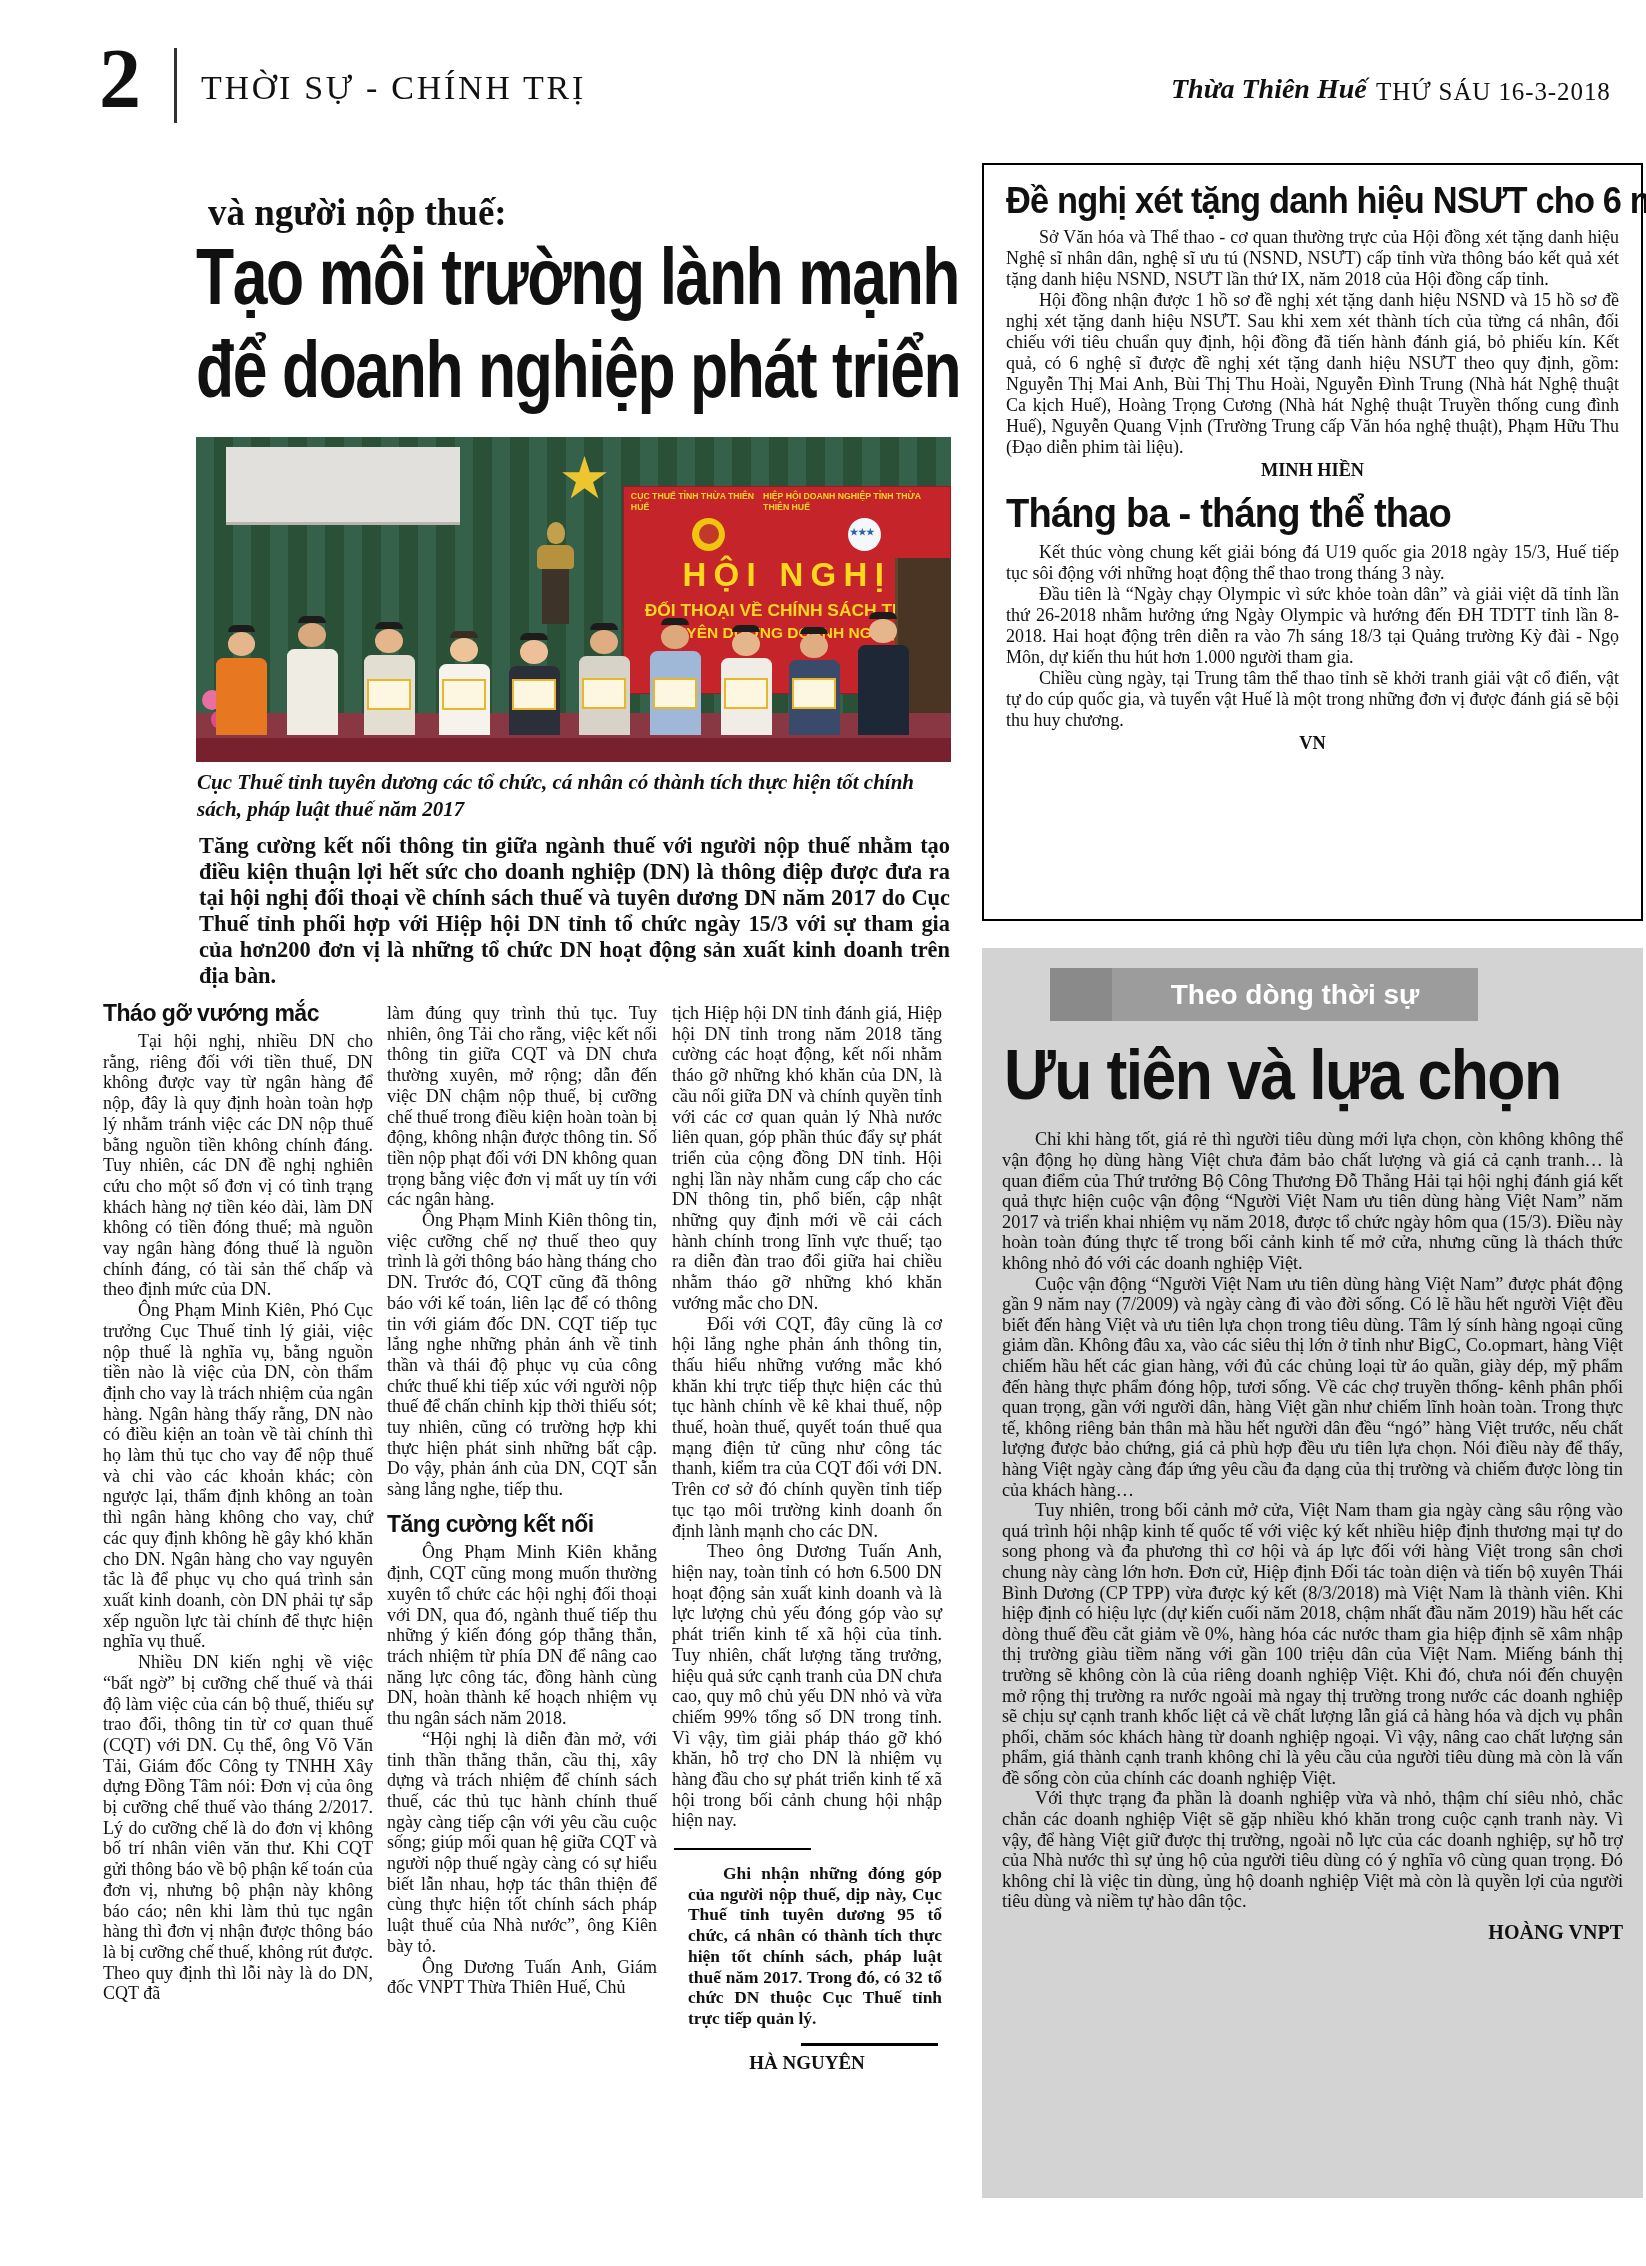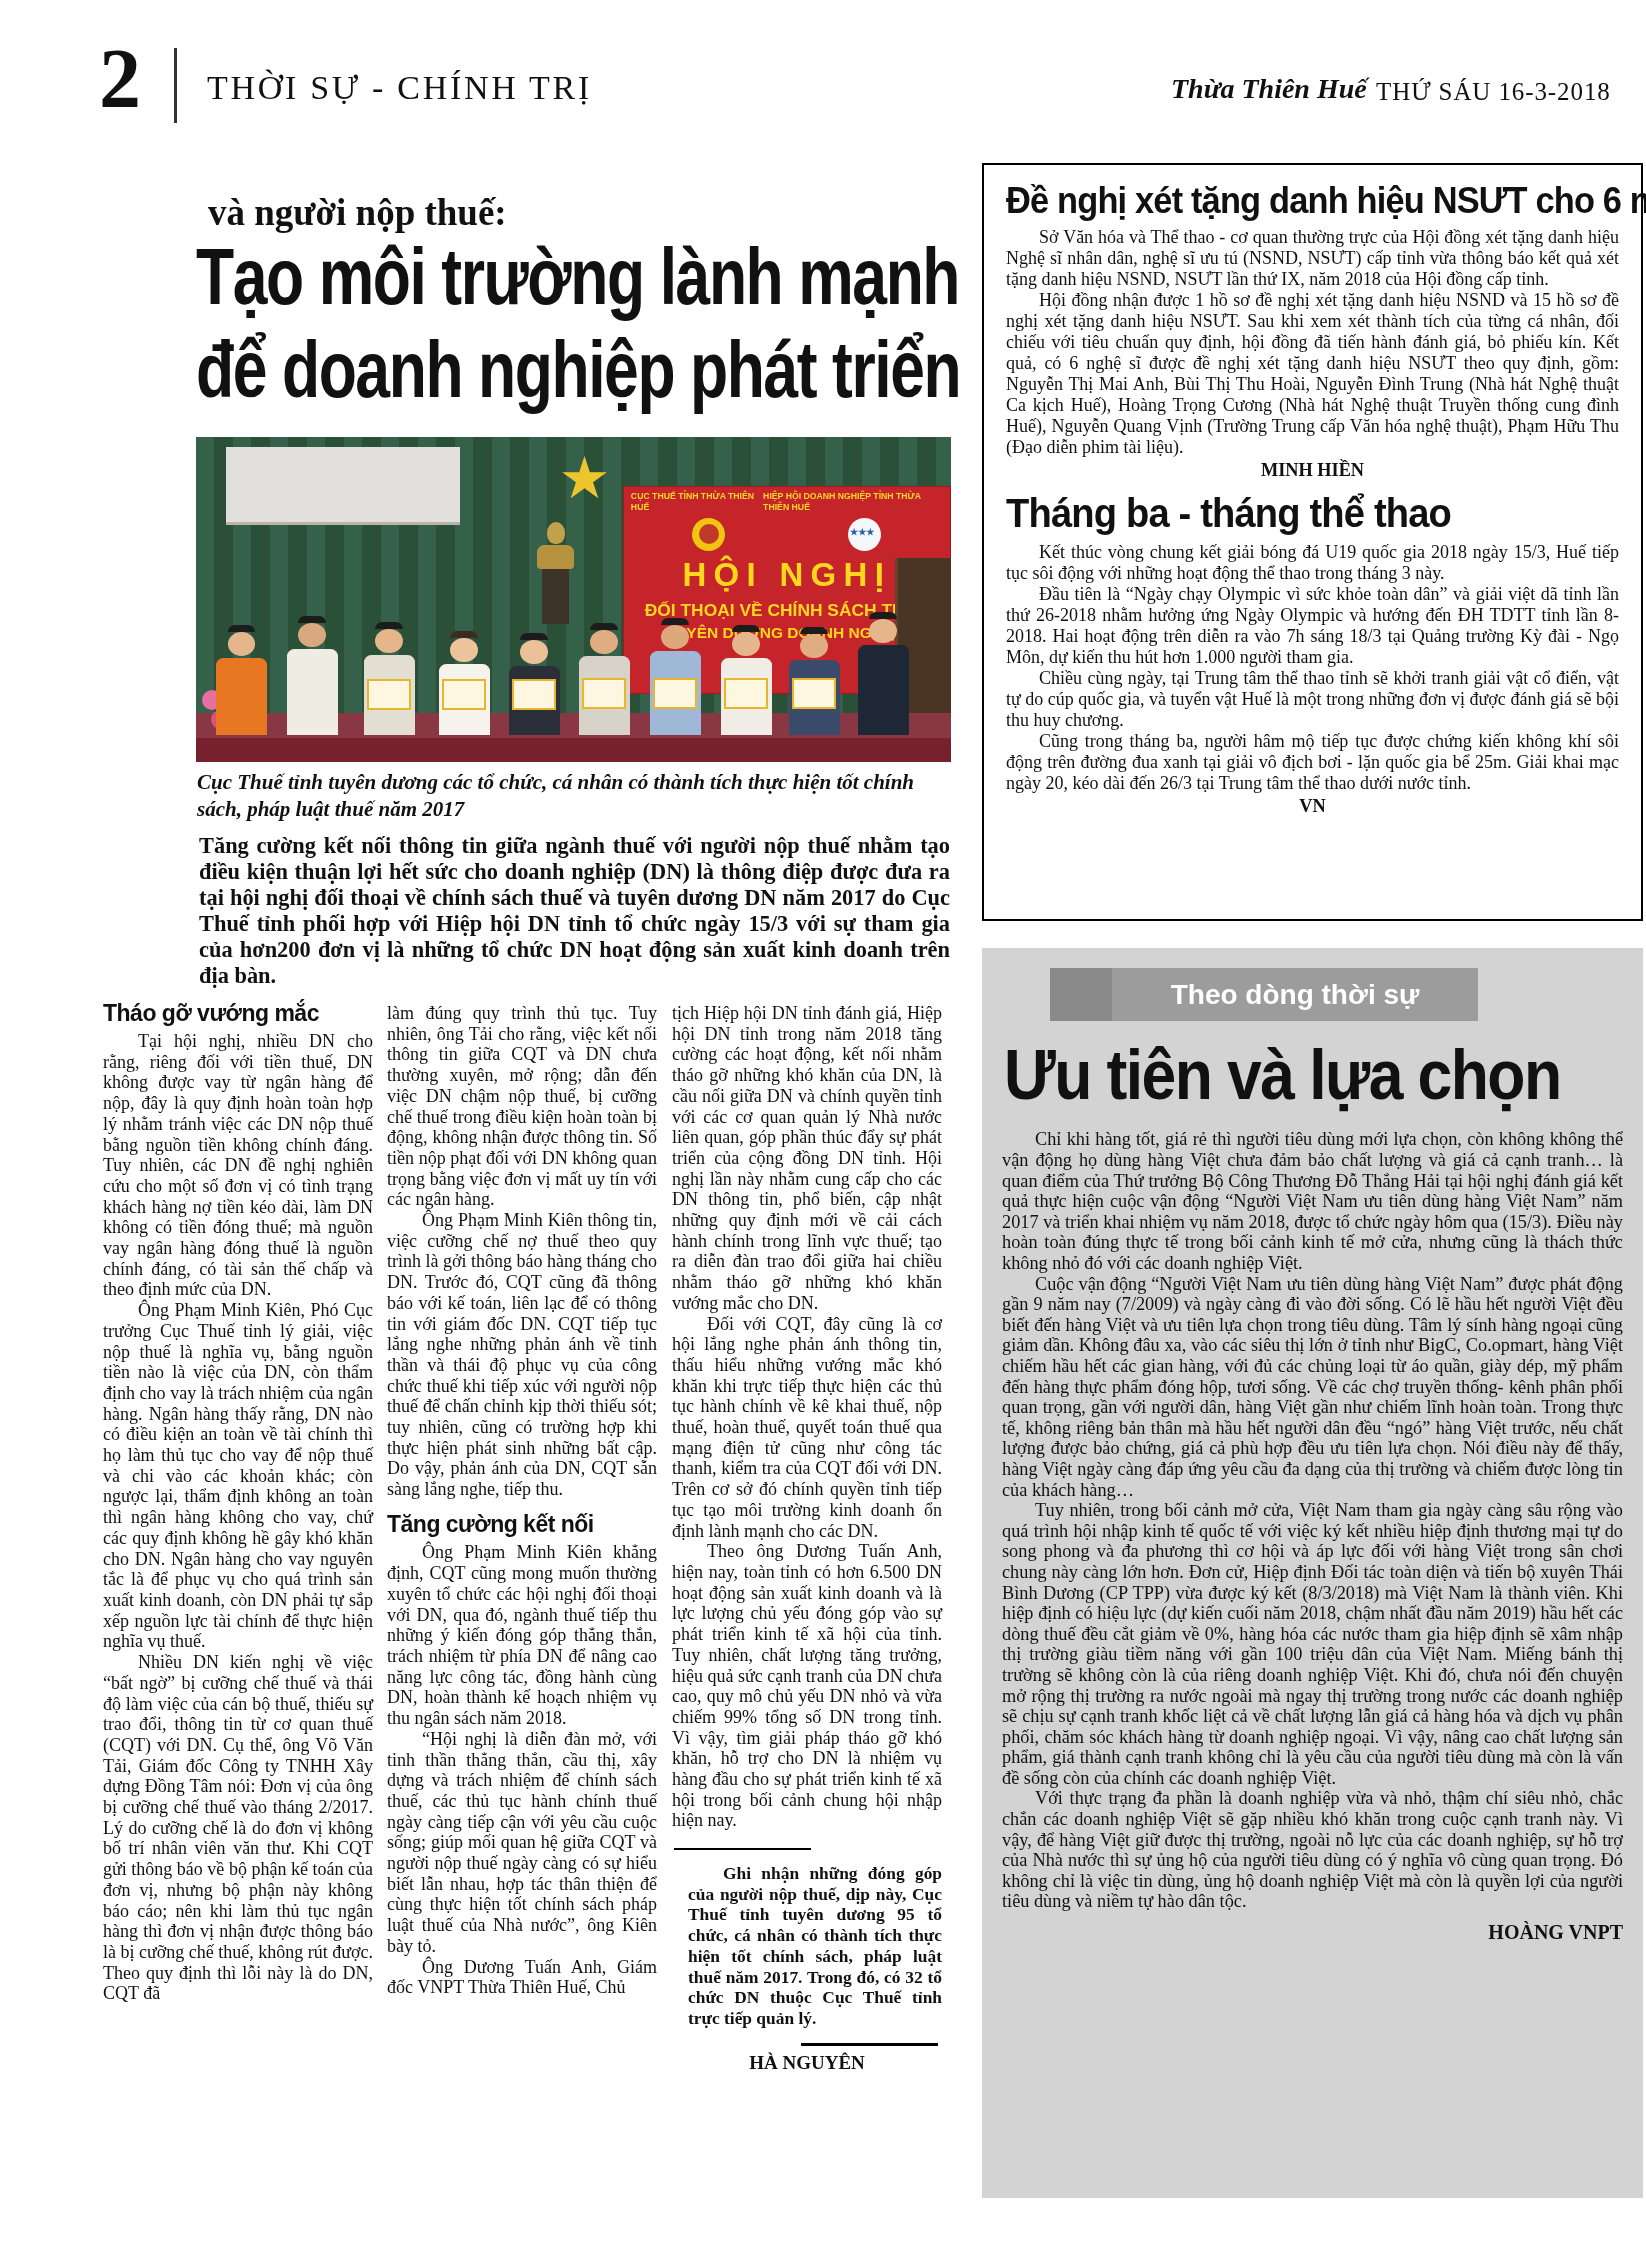--- a/index.html
+++ b/index.html
@@ -2,21 +2,21 @@
 <html style="font-size:14.6px"><head>
 <meta charset="utf-8">
 <style>
   html,body{margin:0;padding:0;background:#fff;}
   .page{position:relative;width:1647px;height:2267px;background:#fff;overflow:hidden;
         font-family:"Liberation Serif",serif;color:#111;}
 
   
   .pageno{position:absolute;left:99px;top:37px;font-weight:bold;font-size:84px;line-height:1;}
   .pageno-bar{position:absolute;left:174px;top:48px;width:2.7px;height:75px;background:#333;}
-  .section-title{position:absolute;left:201px;top:69px;font-size:34px;letter-spacing:2.7px;margin-left:6px;}
+  .section-title{position:absolute;left:201px;top:69px;font-size:34px;letter-spacing:2.7px;}
   .masthead{position:absolute;left:1171px;top:73px;font-weight:bold;font-style:italic;font-size:28px;}
   .issue-date{position:absolute;left:1376px;top:78px;font-size:25px;letter-spacing:0.9px;text-align:center;}
 
   
   .kicker{position:absolute;left:208px;top:144px;font-weight:bold;font-size:37px;line-height:46px;}
   .headline{position:absolute;left:196px;top:230px;font-family:"Liberation Sans",sans-serif;
             font-weight:bold;font-size:80px;line-height:93px;letter-spacing:-1.8px;}
   .hl-line{display:block;transform:scaleX(0.78);transform-origin:0 50%;white-space:nowrap;}
 
   
@@ -235,21 +235,20 @@
 
   <div class="news-box">
     <div class="news-title">Đề nghị xét tặng danh hiệu NSƯT cho 6 nghệ sĩ</div>
     <p>Sở Văn hóa và Thể thao - cơ quan thường trực của Hội đồng xét tặng danh hiệu Nghệ sĩ nhân dân, nghệ sĩ ưu tú (NSND, NSƯT) cấp tỉnh vừa thông báo kết quả xét tặng danh hiệu NSND, NSƯT lần thứ IX, năm 2018 của Hội đồng cấp tỉnh.</p>
     <p>Hội đồng nhận được 1 hồ sơ đề nghị xét tặng danh hiệu NSND và 15 hồ sơ đề nghị xét tặng danh hiệu NSƯT. Sau khi xem xét thành tích của từng cá nhân, đối chiếu với tiêu chuẩn quy định, hội đồng đã tiến hành đánh giá, bỏ phiếu kín. Kết quả, có 6 nghệ sĩ được đề nghị xét tặng danh hiệu NSƯT theo quy định, gồm: Nguyễn Thị Mai Anh, Bùi Thị Thu Hoài, Nguyễn Đình Trung (Nhà hát Nghệ thuật Ca kịch Huế), Hoàng Trọng Cương (Nhà hát Nghệ thuật Truyền thống cung đình Huế), Nguyễn Quang Vịnh (Trường Trung cấp Văn hóa nghệ thuật), Phạm Hữu Thu (Đạo diễn phim tài liệu).</p>
     <div class="news-byline">MINH HIỀN</div>
     <div class="news-title news-title2">Tháng ba - tháng thể thao</div>
     <p>Kết thúc vòng chung kết giải bóng đá U19 quốc gia 2018 ngày 15/3, Huế tiếp tục sôi động với những hoạt động thể thao trong tháng 3 này.</p>
     <p>Đầu tiên là “Ngày chạy Olympic vì sức khỏe toàn dân” và giải việt dã tỉnh lần thứ 26-2018 nhằm hưởng ứng Ngày Olympic và hướng đến ĐH TDTT tỉnh lần 8-2018. Hai hoạt động trên diễn ra vào 7h sáng 18/3 tại Quảng trường Kỳ đài - Ngọ Môn, dự kiến thu hút hơn 1.000 người tham gia.</p>
     <p>Chiều cùng ngày, tại Trung tâm thể thao tỉnh sẽ khởi tranh giải vật cổ điển, vật tự do cúp quốc gia, và tuyển vật Huế là một trong những đơn vị được đánh giá sẽ bội thu huy chương.</p>
-    <p>Cũng trong tháng ba, người hâm mộ tiếp tục được chứng kiến không khí sôi động trên đường đua xanh tại giải vô địch bơi - lặn quốc gia bể 25m. Giải khai mạc ngày 20, kéo dài đến 26/3 tại Trung tâm thể thao dưới nước tỉnh.</p>
     <div class="news-byline">VN</div>
   </div>
 
   <div class="opinion">
     <div class="opinion-bar">
       <div class="opinion-bar-sq"></div>
       <div class="opinion-label">Theo dòng thời sự</div>
     </div>
     <div class="opinion-title">Ưu tiên và lựa chọn</div>
     <p>Chỉ khi hàng tốt, giá rẻ thì người tiêu dùng mới lựa chọn, còn không không thể vận động họ dùng hàng Việt chưa đảm bảo chất lượng và giá cả cạnh tranh… là quan điểm của Thứ trưởng Bộ Công Thương Đỗ Thắng Hải tại hội nghị đánh giá kết quả thực hiện cuộc vận động “Người Việt Nam ưu tiên dùng hàng Việt Nam” năm 2017 và triển khai nhiệm vụ năm 2018, được tổ chức ngày hôm qua (15/3). Điều này hoàn toàn đúng thực tế trong bối cảnh kinh tế mở cửa, nhưng cũng là thách thức không nhỏ đó với các doanh nghiệp Việt.</p>

